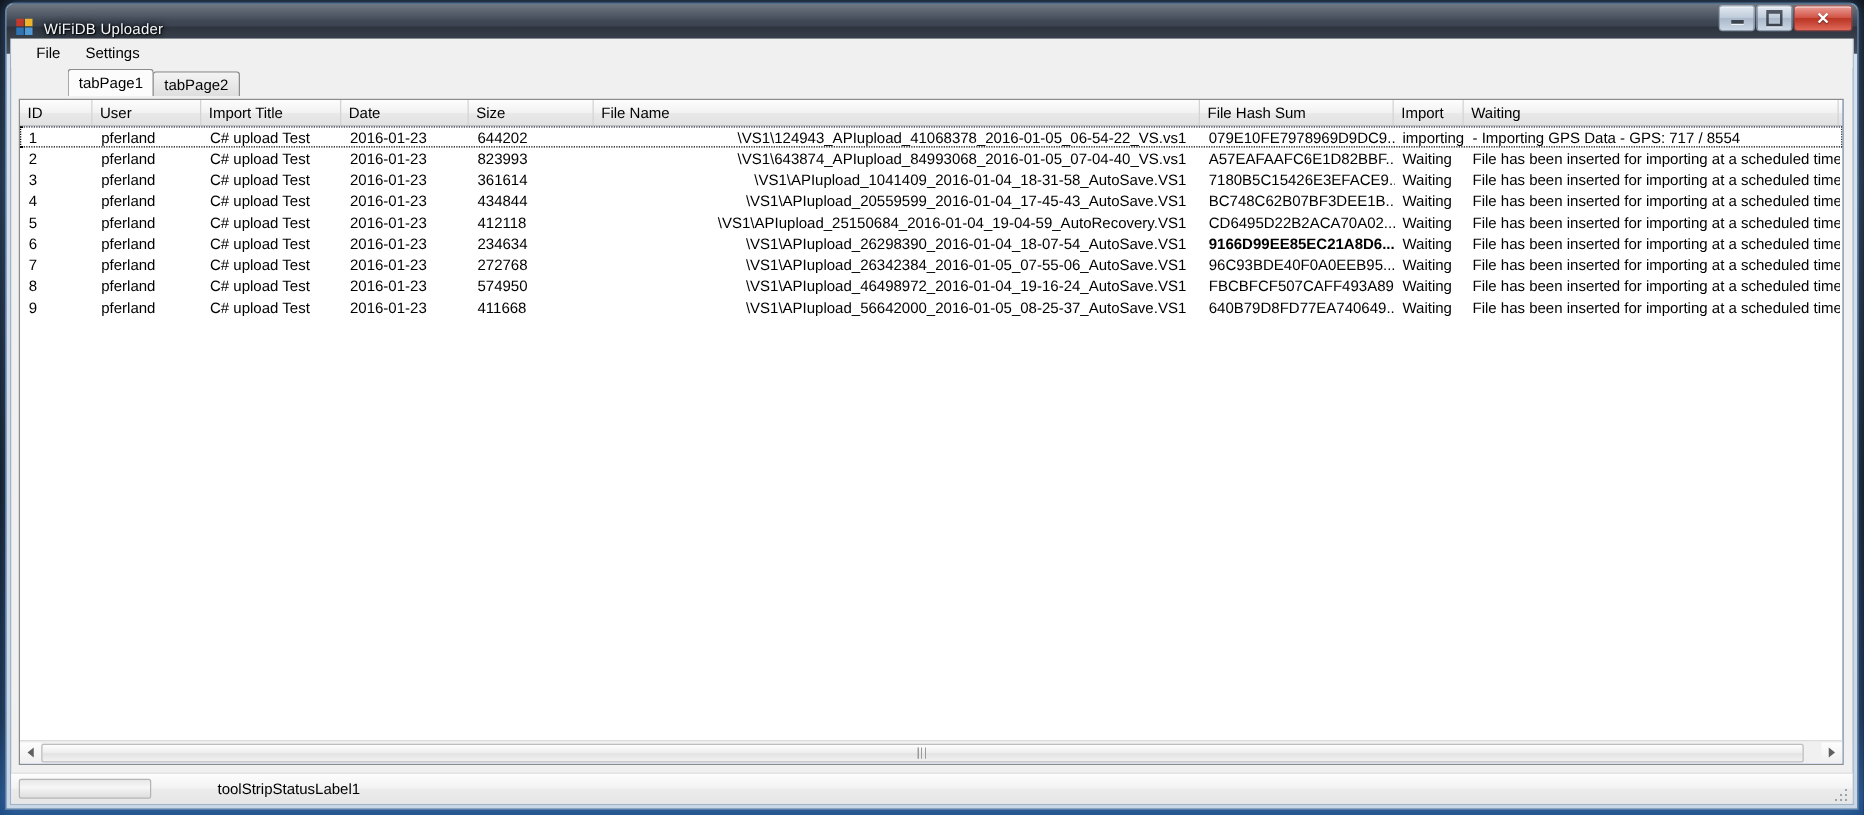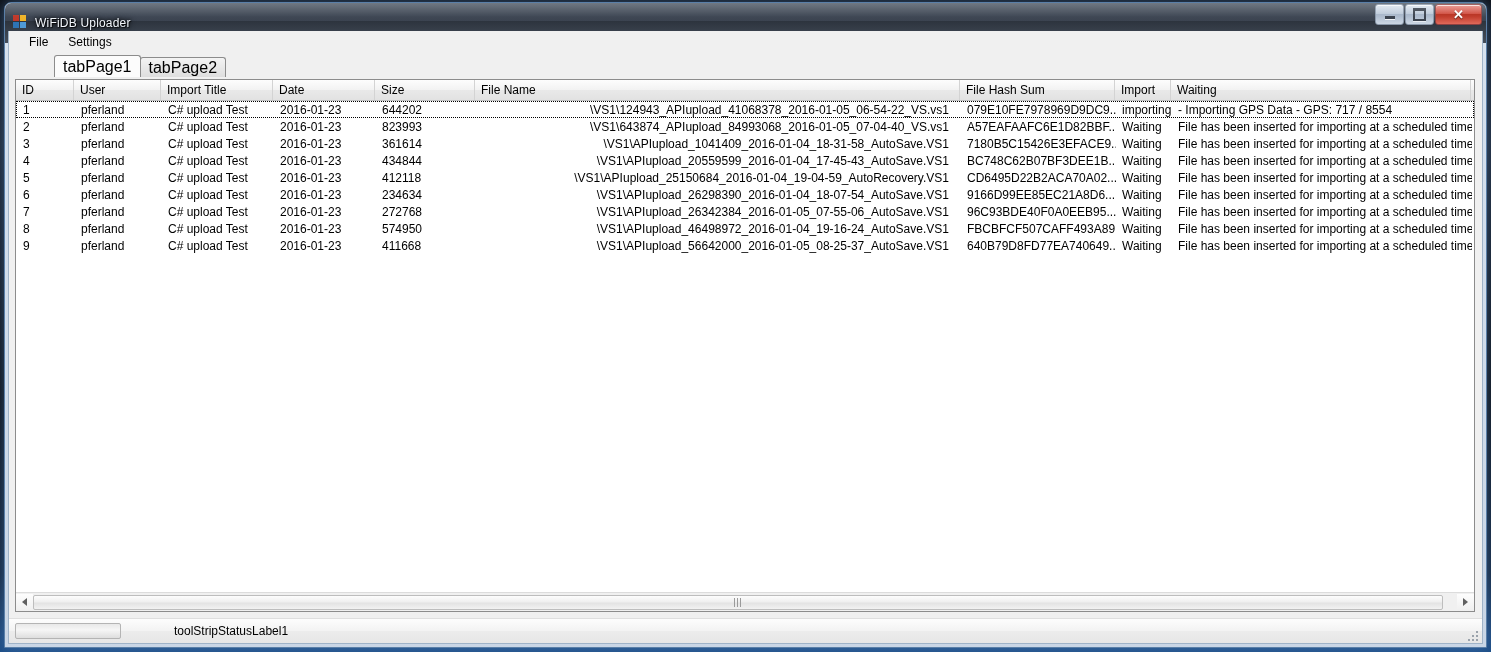--- a/index.html
+++ b/index.html
@@ -140,21 +140,21 @@
     white-space: nowrap;
   }
 
   
   #tabstrip {
     position: relative;
     height: 22px;
     margin: 1px 0 4px 6px;
     display: flex;
     align-items: flex-end;
-    font-size: 16px;
+    font-size: 12px;
     padding-left: 39px;
   }
   .tab {
     height: 20px;
     line-height: 20px;
     padding: 0 8px;
     box-sizing: border-box;
     border: 1px solid #8c8c8c;
     border-bottom: none;
     border-radius: 3px 3px 0 0;
@@ -442,21 +442,21 @@
               <div class="cell" style="width: 56px; flex: 0 0 56px;">Waiting</div>
               <div class="cell" style="width: 300px; flex: 0 0 300px;">File has been inserted for importing at a scheduled time.</div>
             </div>
             <div class="grid-row">
               <div class="cell" style="width: 58px; flex: 0 0 58px;">6</div>
               <div class="cell" style="width: 87px; flex: 0 0 87px;">pferland</div>
               <div class="cell" style="width: 112px; flex: 0 0 112px;">C# upload Test</div>
               <div class="cell" style="width: 102px; flex: 0 0 102px;">2016-01-23</div>
               <div class="cell" style="width: 100px; flex: 0 0 100px;">234634</div>
               <div class="cell" style="width: 485px; flex: 0 0 485px; text-align: right; padding-right: 12px; padding-left: 0px;">\VS1\APIupload_26298390_2016-01-04_18-07-54_AutoSave.VS1</div>
-              <div class="cell" style="width: 155px; flex: 0 0 155px;">9166D99EE85EC21A8D6...</div>
+              <div class="cell" style="width: 155px; flex: 0 0 155px; font-weight: bold;">9166D99EE85EC21A8D6...</div>
               <div class="cell" style="width: 56px; flex: 0 0 56px;">Waiting</div>
               <div class="cell" style="width: 300px; flex: 0 0 300px;">File has been inserted for importing at a scheduled time.</div>
             </div>
             <div class="grid-row">
               <div class="cell" style="width: 58px; flex: 0 0 58px;">7</div>
               <div class="cell" style="width: 87px; flex: 0 0 87px;">pferland</div>
               <div class="cell" style="width: 112px; flex: 0 0 112px;">C# upload Test</div>
               <div class="cell" style="width: 102px; flex: 0 0 102px;">2016-01-23</div>
               <div class="cell" style="width: 100px; flex: 0 0 100px;">272768</div>
               <div class="cell" style="width: 485px; flex: 0 0 485px; text-align: right; padding-right: 12px; padding-left: 0px;">\VS1\APIupload_26342384_2016-01-05_07-55-06_AutoSave.VS1</div>

